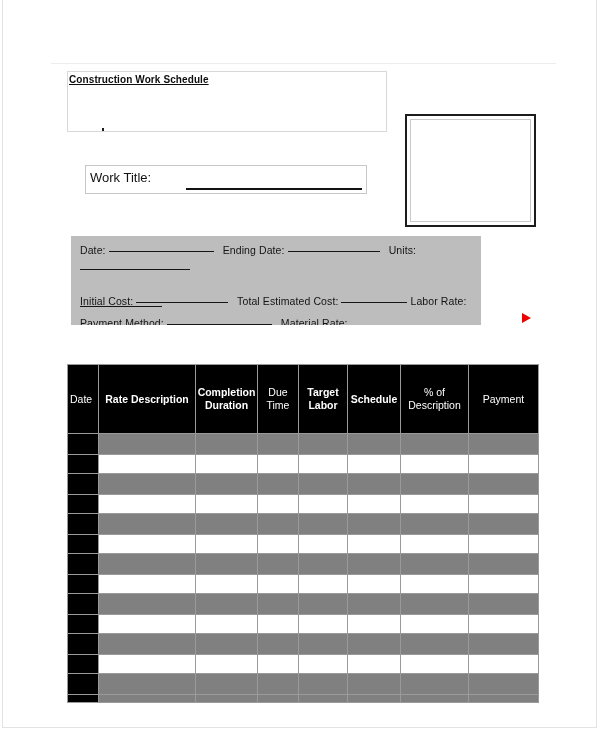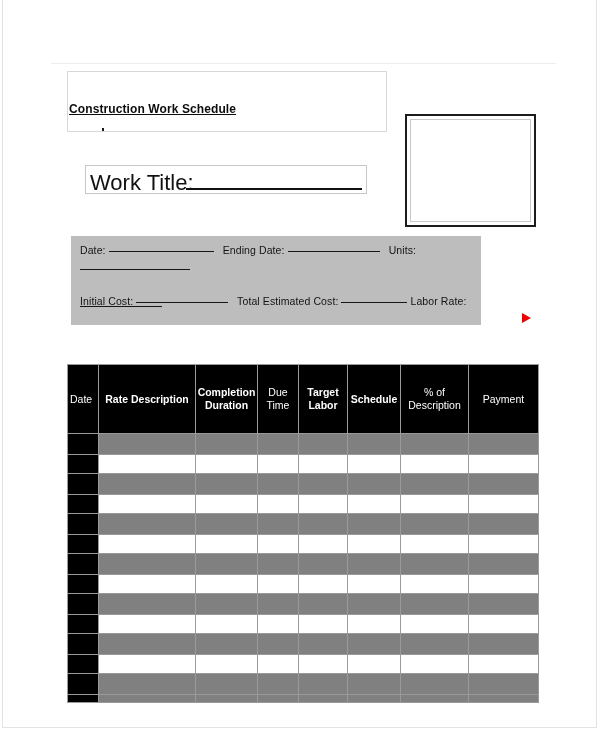--- a/index.html
+++ b/index.html
@@ -47,27 +47,26 @@
     width: 320px;
     height: 61px;
     border: 1px solid #d8d8d8;
     box-sizing: border-box;
     background: #fff;
   }
   #doc-title {
     position: absolute;
     left: 1px;
     top: 2px;
-    font-size: 12px;
+    font-size: 10px;
     font-weight: bold;
     color: #0d0d0d;
     text-decoration: underline;
     letter-spacing: .1px;
     white-space: nowrap;
-    margin-top: 28px;
   }
   
   #title-box-dot {
     position: absolute;
     left: 99px;
     top: 128px;
     width: 2px;
     height: 3px;
     background: #1a1a1a;
   }
@@ -101,21 +100,21 @@
     width: 282px;
     height: 29px;
     border: 1px solid #c7c7c7;
     box-sizing: border-box;
     background: #fff;
   }
   #worktitle-label {
     position: absolute;
     left: 4px;
     top: 4px;
-    font-size: 22px;
+    font-size: 13px;
     color: #111;
     white-space: nowrap;
   }
   #worktitle-rule {
     position: absolute;
     left: 100px;
     top: 22px;
     width: 176px;
     height: 2px;
     background: #111;
@@ -255,20 +254,25 @@
       <span>Initial Cost:</span>
       <span class="blank b-med"></span><span class="gap"></span>
       <span>Total Estimated Cost:</span>
       <span class="blank b-short"></span>
       <span>Labor Rate:</span>
     </div>
     <div class="info-line" id="info-line-2b">
       <span class="blank b-tail2"></span>
     </div>
 
+    <div class="info-line" id="info-line-3">
+      <span>Payment Method:</span>
+      <span class="blank b-long"></span><span class="gap"></span>
+      <span>Material Rate:</span>
+    </div>
 
   </div>
 
   <div id="red-marker"></div>
 
   <table id="schedule-table">
     <colgroup>
       <col style="width:31px">
       <col style="width:97px">
       <col style="width:62px">

